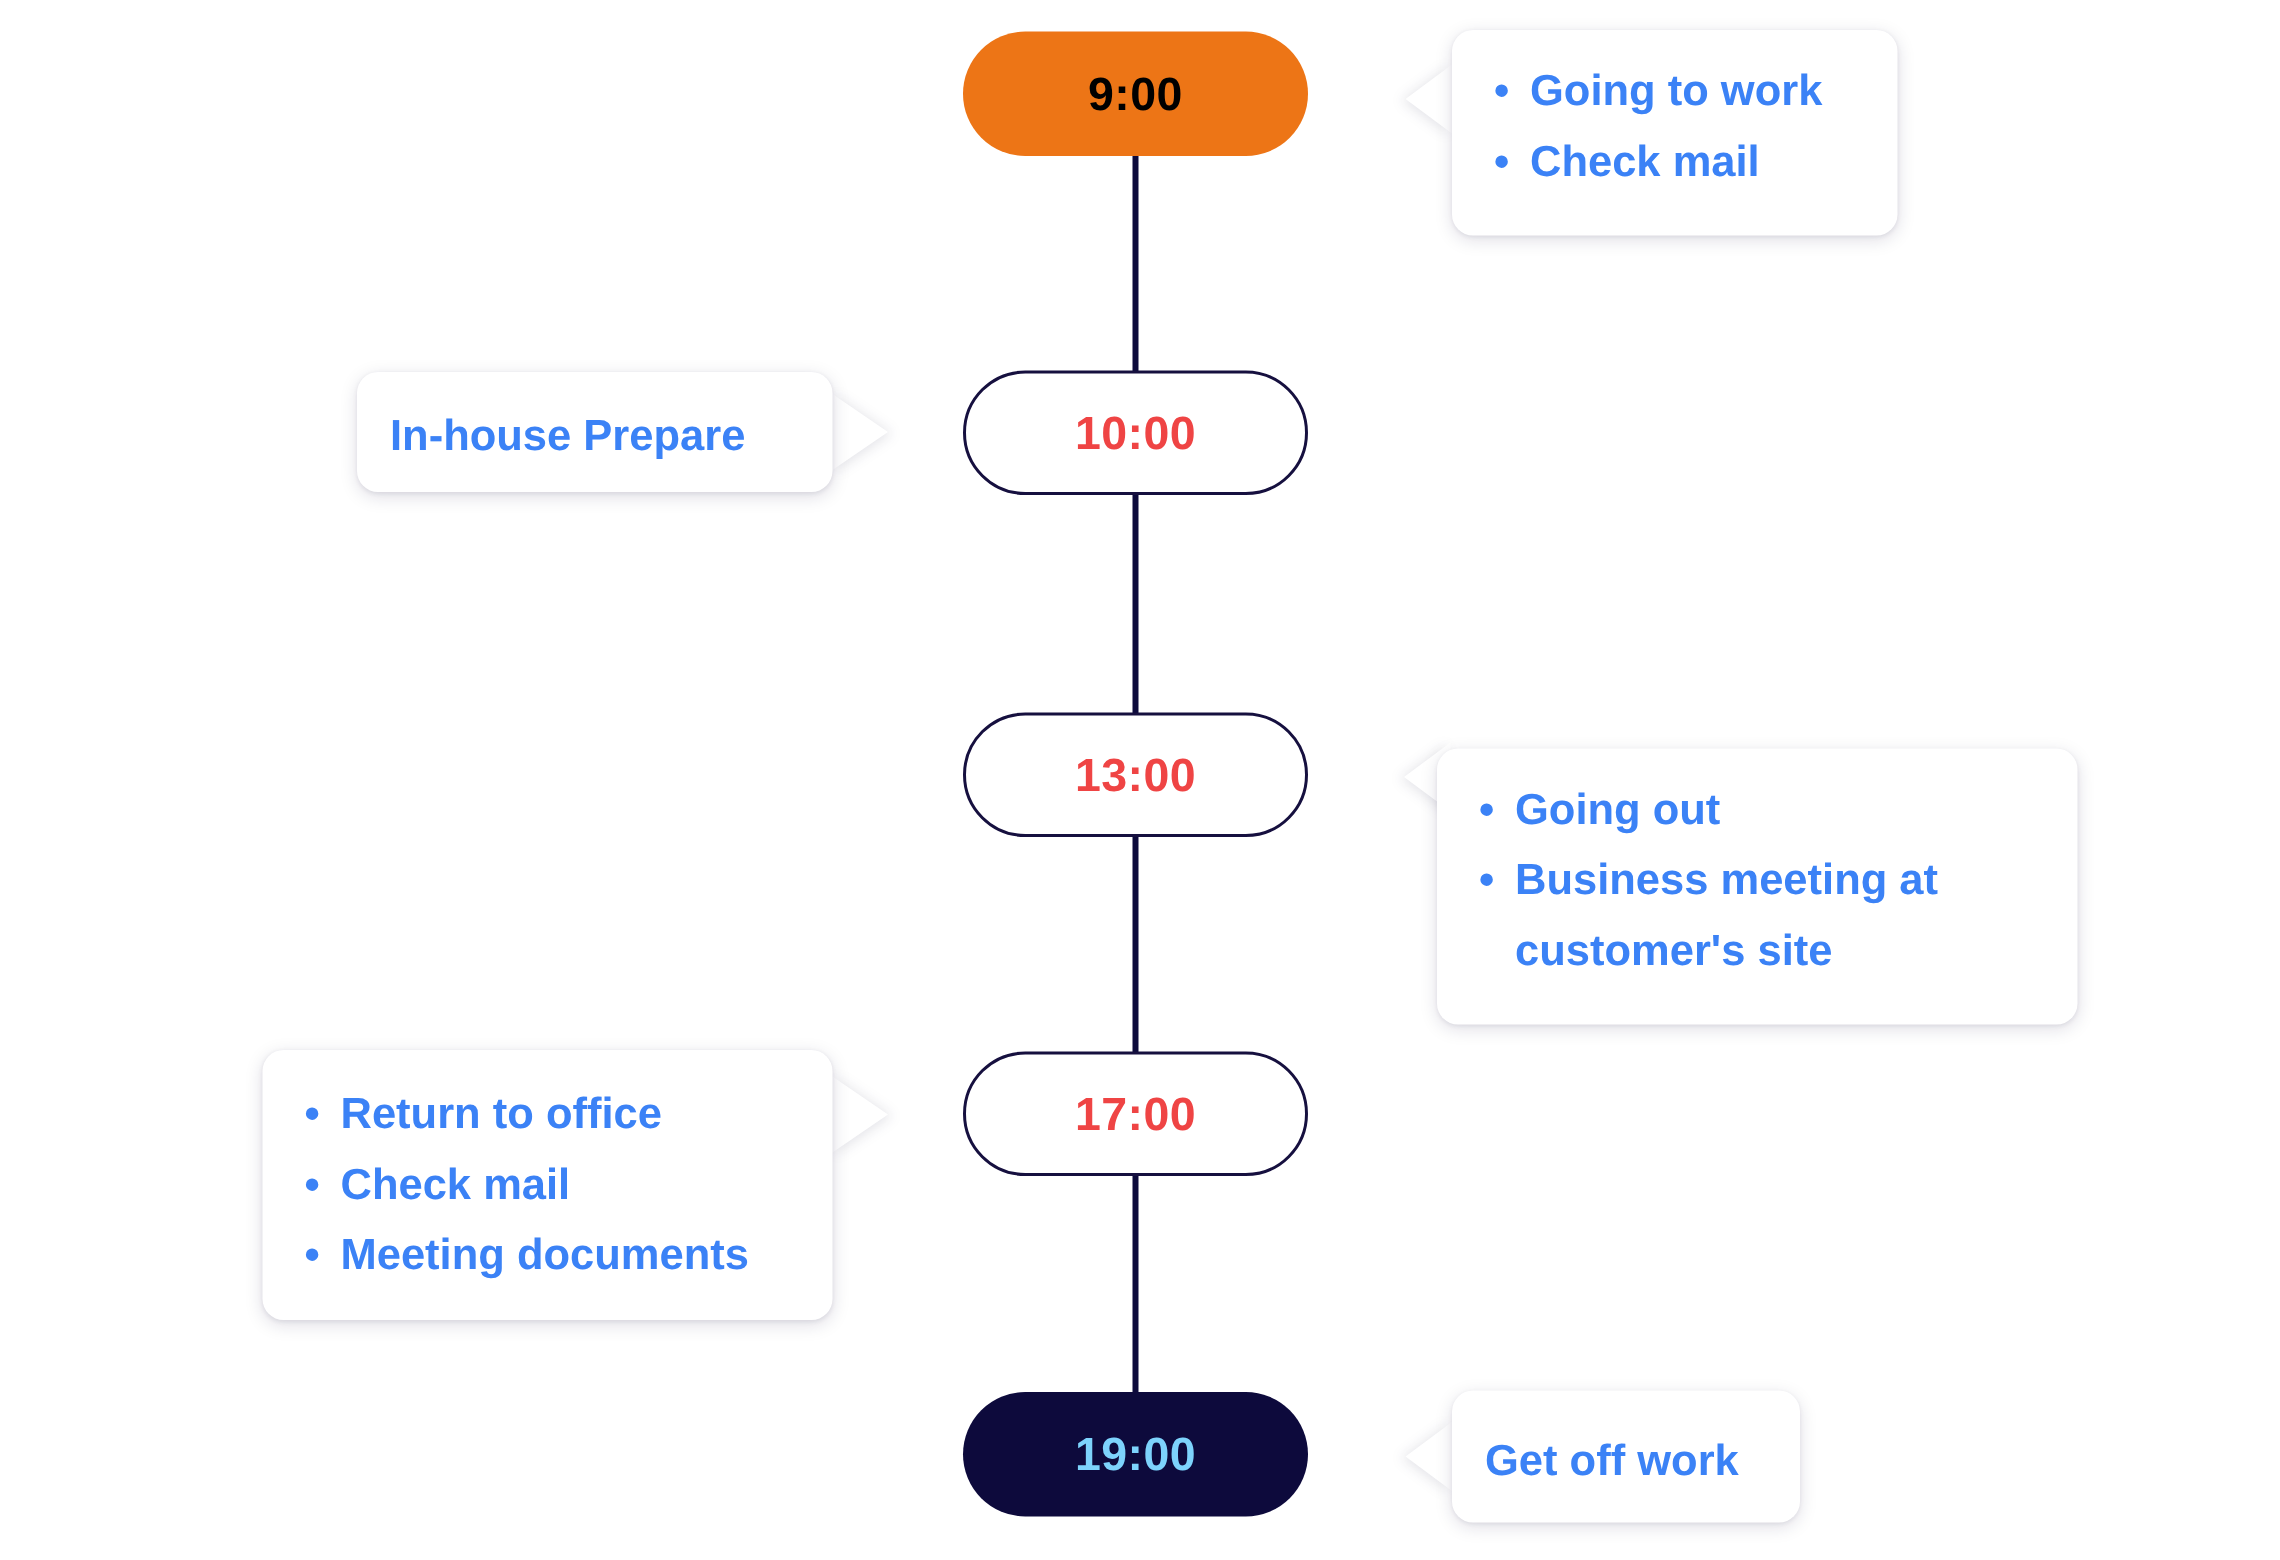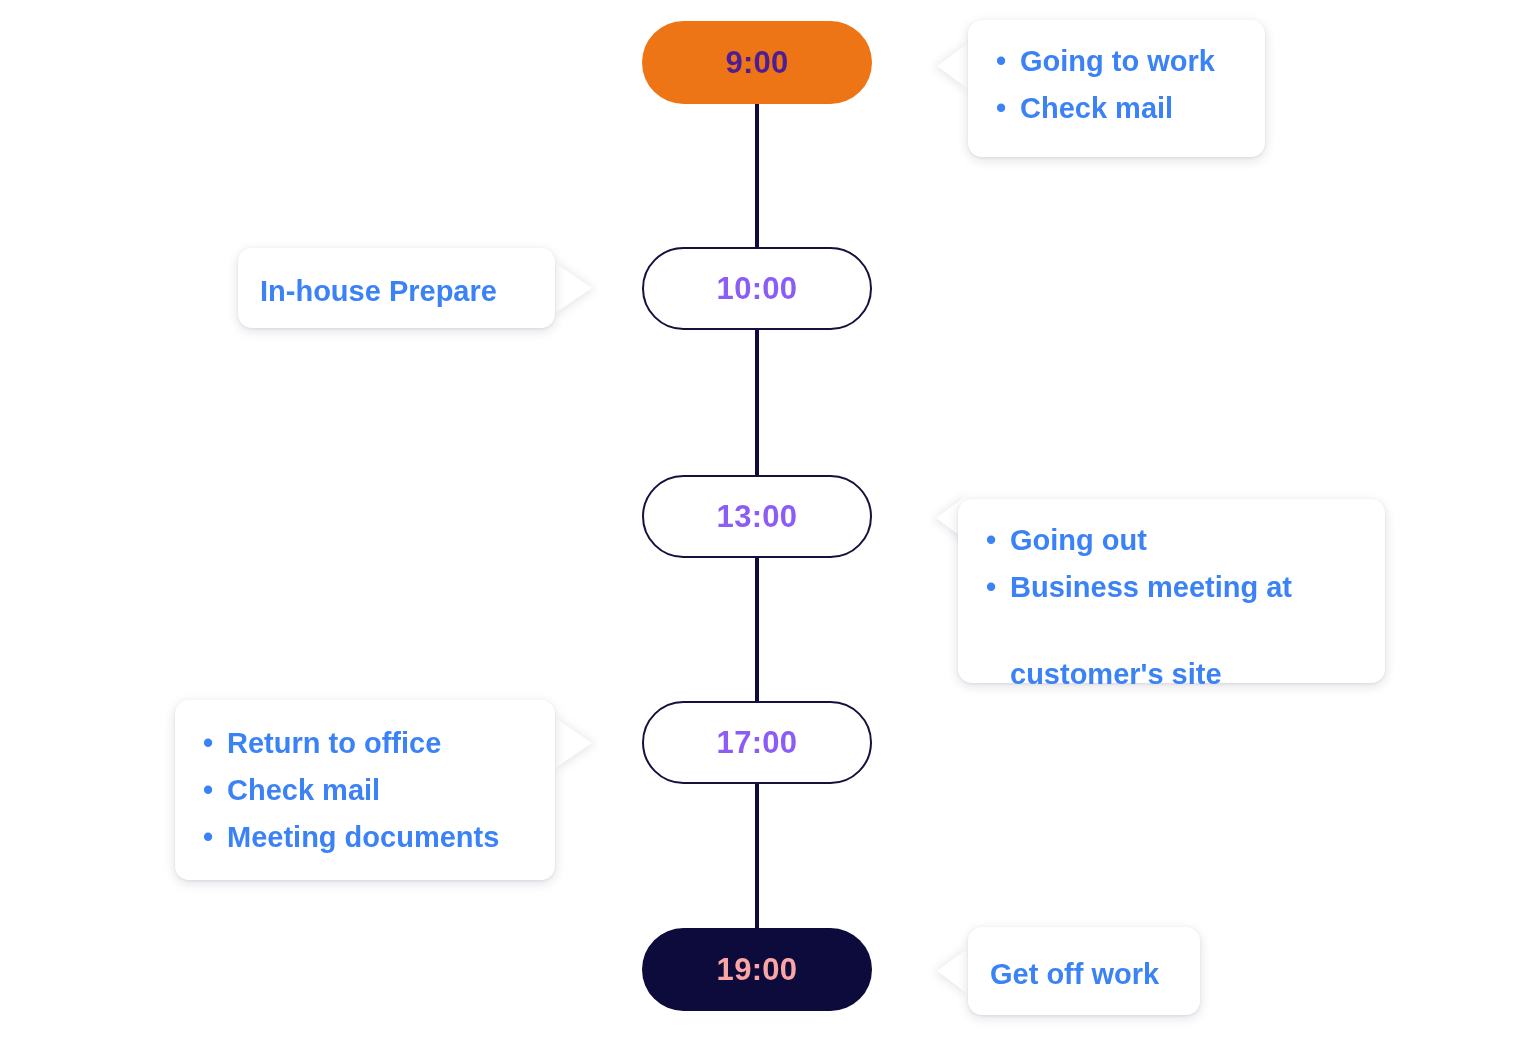--- a/index.html
+++ b/index.html
@@ -39,31 +39,31 @@
     display: flex;
     align-items: center;
     justify-content: center;
     font-size: 31px;
     font-weight: bold;
     letter-spacing: 0.3px;
     z-index: 3;
   }
   .node.start {
     background: #ed7516;
-    color: #4c1d95;
+    color: #000000;
     border: none;
   }
   .node.plain {
     background: #ffffff;
-    color: #8b5cf6;
+    color: #ef4444;
     border: 2.5px solid #16103f;
   }
   .node.end {
     background: #0d0a3c;
-    color: #fca5a5;
+    color: #7dd3fc;
     border: none;
   }
 
   
   .bubble {
     position: absolute;
     background: #ffffff;
     border-radius: 14px;
     box-shadow: 0 3px 12px rgba(20, 18, 60, 0.13),
                 0 1px 3px rgba(20, 18, 60, 0.08);
@@ -88,21 +88,20 @@
   }
   .bullet-line::before {
     content: "\2022";
     position: absolute;
     left: 2px;
     top: 0;
   }
   .cont-line {
     display: block;
     padding-left: 26px;
-    margin-top: 40px;
   }
 
   
   .tail {
     position: absolute;
     width: 0;
     height: 0;
     z-index: 1;
   }
   .tail-left {

